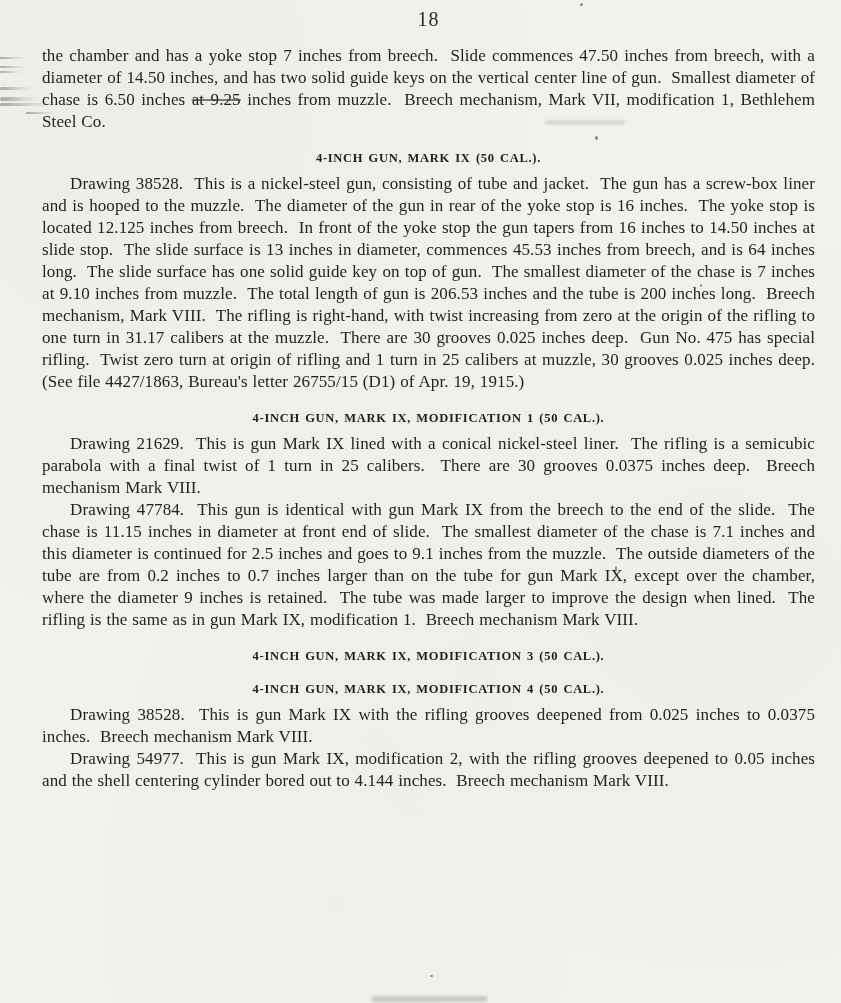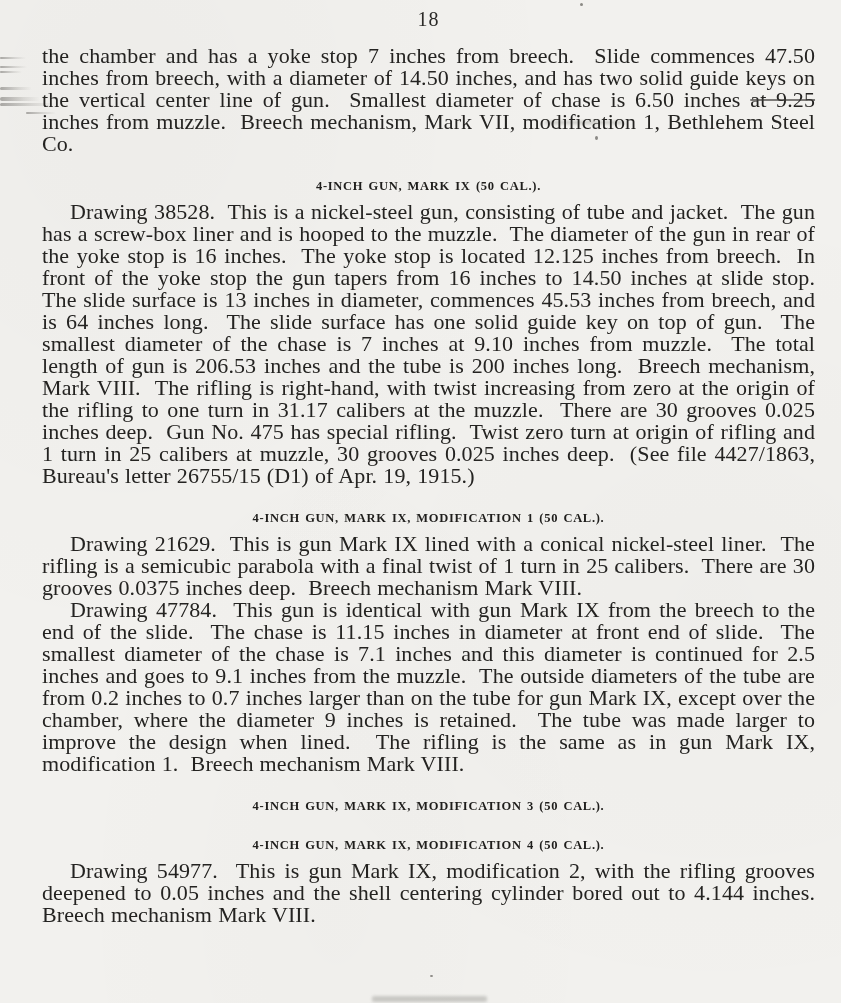--- a/index.html
+++ b/index.html
@@ -27,35 +27,35 @@
   }
   .page-number {
     text-align: center;
     font-size: 20px;
     line-height: 26px;
     letter-spacing: 1px;
     color: #2b2a28;
   }
   p.body {
     margin: 0;
-    font-size: 22px;
+    font-size: 17px;
     line-height: 22px;
     text-align: justify;
     white-space: pre-wrap;
     letter-spacing: 0.1px;
     word-spacing: 0.5px;
   }
   p.intro {
     margin-top: 13px;
   }
   p.indent {
     text-indent: 28px;
   }
   .head {
-    margin: 23px 0 7px 0;
+    margin: 17px 0 7px 0;
     text-align: center;
     font-size: 12.5px;
     font-weight: 700;
     line-height: 16px;
     letter-spacing: 0.7px;
     word-spacing: 1.5px;
     color: #1f1e1c;
   }
   .struck {
     text-decoration: line-through;
@@ -114,17 +114,18 @@
     <p class="body indent">Drawing 38528.  This is a nickel-steel gun, consisting of tube and jacket.  The gun has a screw-box liner and is hooped to the muzzle.  The diameter of the gun in rear of the yoke stop is 16 inches.  The yoke stop is located 12.125 inches from breech.  In front of the yoke stop the gun tapers from 16 inches to 14.50 inches at slide stop.  The slide surface is 13 inches in diameter, commences 45.53 inches from breech, and is 64 inches long.  The slide surface has one solid guide key on top of gun.  The smallest diameter of the chase is 7 inches at 9.10 inches from muzzle.  The total length of gun is 206.53 inches and the tube is 200 inches long.  Breech mechanism, Mark VIII.  The rifling is right-hand, with twist increasing from zero at the origin of the rifling to one turn in 31.17 calibers at the muzzle.  There are 30 grooves 0.025 inches deep.  Gun No. 475 has special rifling.  Twist zero turn at origin of rifling and 1 turn in 25 calibers at muzzle, 30 grooves 0.025 inches deep.  (See file 4427/1863, Bureau's letter 26755/15 (D1) of Apr. 19, 1915.)</p>
 
     <div class="head">4-INCH GUN, MARK IX, MODIFICATION 1 (50 CAL.).</div>
     <p class="body indent">Drawing 21629.  This is gun Mark IX lined with a conical nickel-steel liner.  The rifling is a semicubic parabola with a final twist of 1 turn in 25 calibers.  There are 30 grooves 0.0375 inches deep.  Breech mechanism Mark VIII.</p>
 
     <p class="body indent">Drawing 47784.  This gun is identical with gun Mark IX from the breech to the end of the slide.  The chase is 11.15 inches in diameter at front end of slide.  The smallest diameter of the chase is 7.1 inches and this diameter is continued for 2.5 inches and goes to 9.1 inches from the muzzle.  The outside diameters of the tube are from 0.2 inches to 0.7 inches larger than on the tube for gun Mark IX, except over the chamber, where the diameter 9 inches is retained.  The tube was made larger to improve the design when lined.  The rifling is the same as in gun Mark IX, modification 1.  Breech mechanism Mark VIII.</p>
 
     <div class="head">4-INCH GUN, MARK IX, MODIFICATION 3 (50 CAL.).</div>
 
     <div class="head">4-INCH GUN, MARK IX, MODIFICATION 4 (50 CAL.).</div>
+    <p class="body indent">Drawing 38528.  This is gun Mark IX with the rifling grooves deepened from 0.025 inches to 0.0375 inches.  Breech mechanism Mark VIII.</p>
 
     <p class="body indent">Drawing 54977.  This is gun Mark IX, modification 2, with the rifling grooves deepened to 0.05 inches and the shell centering cylinder bored out to 4.144 inches.  Breech mechanism Mark VIII.</p>
 
   </div>
 </div>
 
 </body></html>

